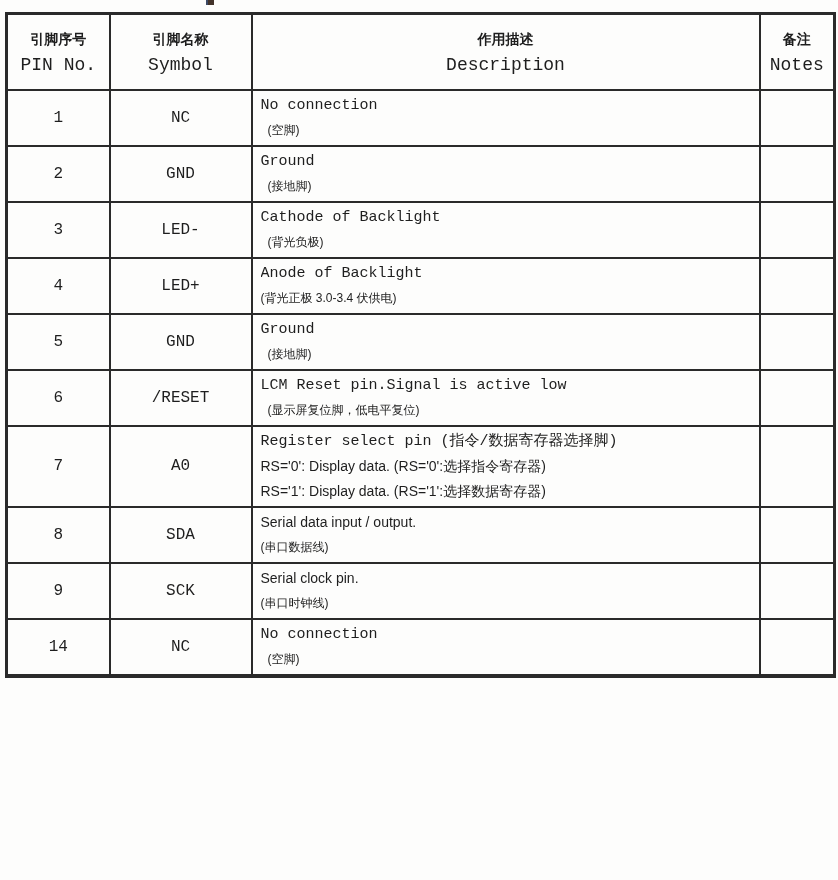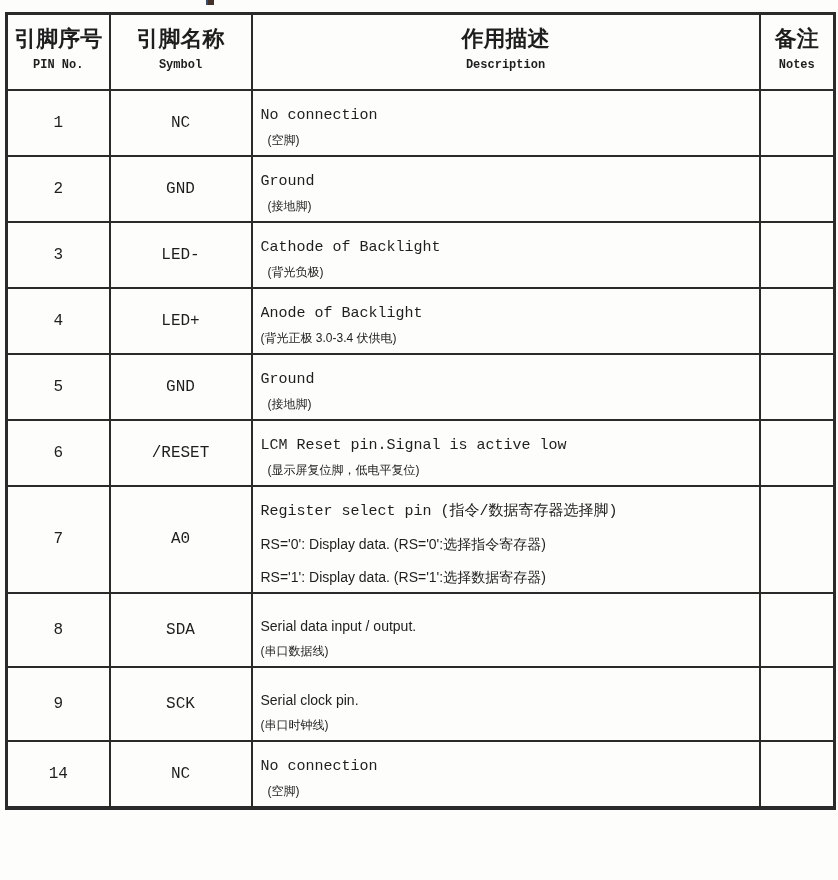--- a/index.html
+++ b/index.html
@@ -36,47 +36,47 @@
     border: 3px solid var(--border);
     border-bottom-width: 4px;
   }
   .pin-table th, .pin-table td {
     border: 2px solid var(--border);
     padding: 0;
     vertical-align: middle;
   }
   thead th { height: 76px; text-align: center; }
   .h-zh {
-    font-size: 22px;
+    font-size: 14px;
     font-weight: bold;
     line-height: 26px;
     font-family: "Liberation Sans", sans-serif;
   }
   .h-en {
-    font-size: 12px;
-    font-weight: bold;
+    font-size: 18px;
+    font-weight: normal;
     line-height: 26px;
     font-family: "Liberation Mono", monospace;
   }
   tbody td { height: 54px; }
   tbody tr.tall td { height: 80px; }
   td.c-pin, td.c-sym {
     text-align: center;
     font-family: "Liberation Mono", monospace;
     font-size: 16px;
   }
-  td.c-desc { padding: 12px 4px 2px 8px; }
+  td.c-desc { padding: 2px 4px 2px 8px; }
   td.c-notes { }
   .dline {
     line-height: 25px;
     white-space: nowrap;
     overflow: hidden;
   }
   .f-mono { font-family: "Liberation Mono", monospace; font-size: 15px; }
-  .f-sans { font-family: "Liberation Sans", sans-serif; font-size: 14px; margin-top: 8px; }
+  .f-sans { font-family: "Liberation Sans", sans-serif; font-size: 14px; }
   .f-cjk  { font-family: "Liberation Sans", sans-serif; font-size: 12px; }
   .indent { padding-left: 7px; }
 </style>
 </head>
 <body>
 
 <div class="page">
 
   <div class="artifact-mark"></div>
 

